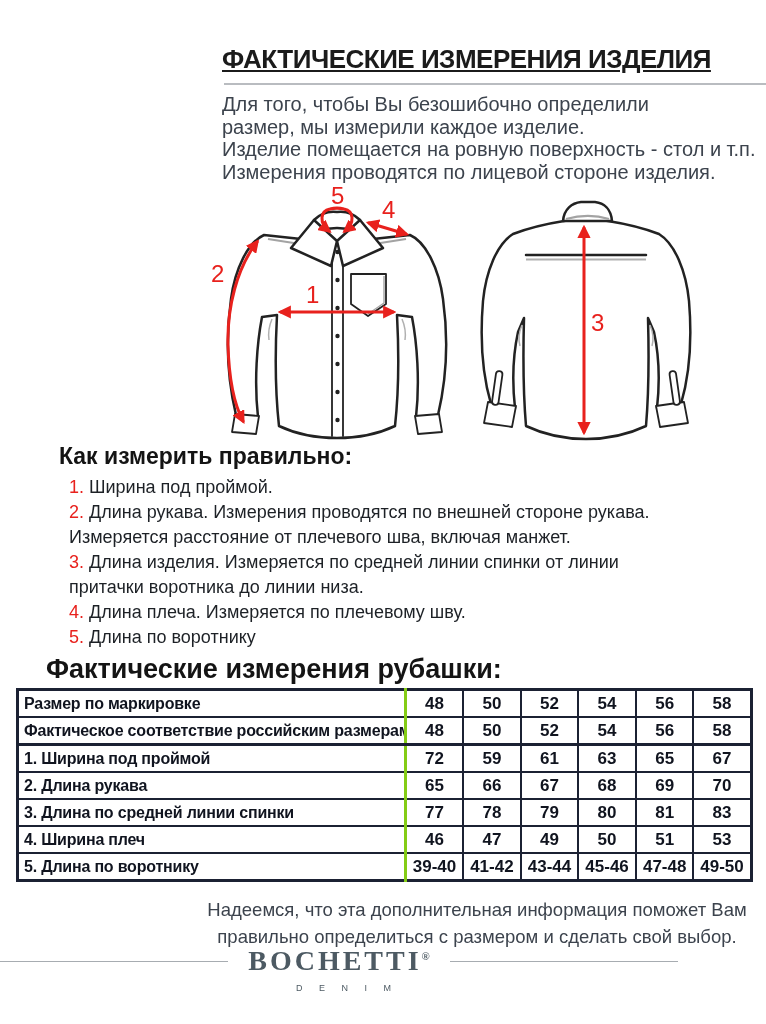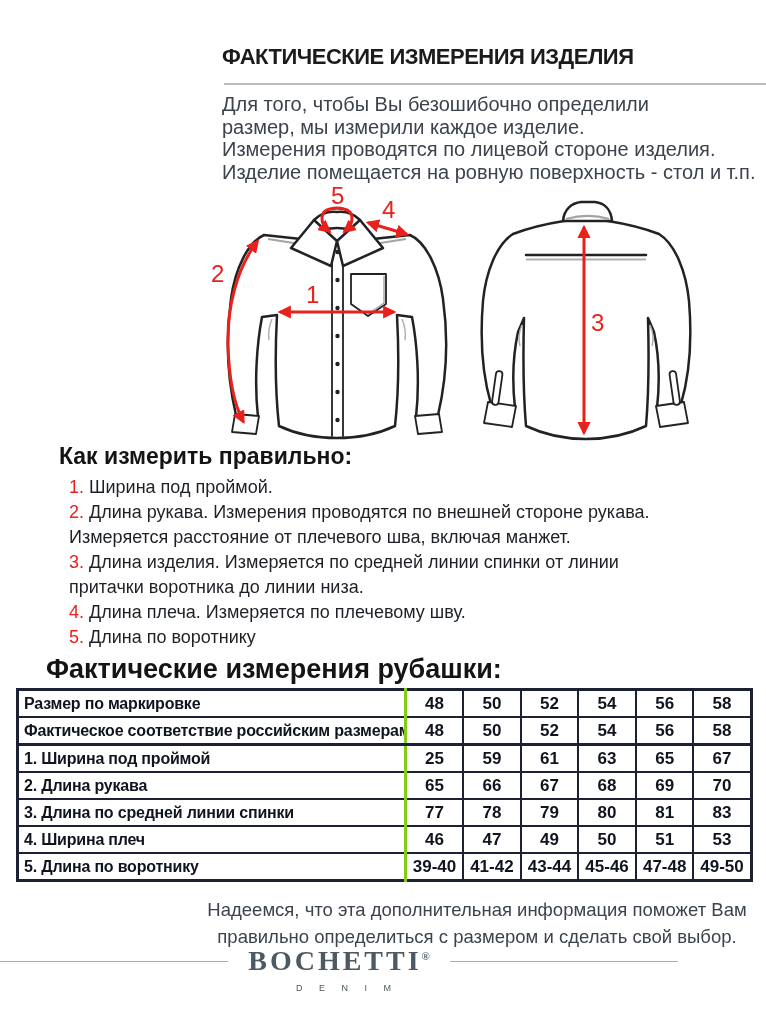--- a/index.html
+++ b/index.html
@@ -1,20 +1,20 @@
 <!DOCTYPE html>
 <html><head>
 <meta charset="utf-8">
 <style>
   html,body{margin:0;padding:0;background:#ffffff;}
   .page{position:relative;width:766px;height:1024px;background:#fff;overflow:hidden;
         font-family:"Liberation Sans",sans-serif;color:#1d2126;}
 
-  .title{position:absolute;left:222px;top:44px;font-size:22px;font-weight:700;
-         letter-spacing:-0.5px;color:#1b1b1b;white-space:nowrap;}
+  .title{position:absolute;left:222px;top:44px;font-size:26px;font-weight:700;
+         letter-spacing:-0.5px;color:#1b1b1b;white-space:nowrap;text-decoration:underline;}
   .title-rule{position:absolute;left:224px;right:0;top:83px;height:2px;background:#b9bcc0;}
 
   .intro{position:absolute;left:222px;top:93px;font-size:20px;line-height:22.5px;
          color:#3c434d;white-space:nowrap;}
 
   .svg-front{position:absolute;left:180px;top:185px;}
   .svg-back{position:absolute;left:460px;top:185px;}
 
   .howto-heading{position:absolute;left:59px;top:443px;font-size:23px;font-weight:700;color:#141414;white-space:nowrap;}
   .howto{position:absolute;left:69px;top:475px;font-size:18px;line-height:25px;color:#1d2126;}
@@ -59,22 +59,22 @@
 <body>
 
 <div class="page">
 
   <div class="title">ФАКТИЧЕСКИЕ ИЗМЕРЕНИЯ ИЗДЕЛИЯ</div>
   <div class="title-rule"></div>
 
   <div class="intro">
     <div>Для того, чтобы Вы безошибочно определили</div>
     <div>размер, мы измерили каждое изделие.</div>
+    <div>Изделие помещается на ровную поверхность - стол и т.п.</div>
     <div>Измерения проводятся по лицевой стороне изделия.</div>
-    <div>Изделие помещается на ровную поверхность - стол и т.п.</div>
   </div>
 
   <svg class="svg-front" width="300" height="260" viewBox="0 0 300 260">
     <defs>
       <marker id="ahF" viewBox="0 0 10 10" refX="7.5" refY="5" markerWidth="4.4" markerHeight="4.4" orient="auto-start-reverse">
         <path d="M0,0 L10,5 L0,10 Z" fill="#e8211d"></path>
       </marker>
     </defs>
 
     <path class="shirt-fill" d="M121,54 L84,50 C68,57 55,84 51,114 C46,150 47,192 56,230 L78,232 C74,196 77,158 82,132 L97,130 C95,168 95,205 99,241 C118,250 136,253 157,253 C178,253 196,250 215,241 C219,205 219,168 217,130 L232,132 C237,158 240,196 236,232 L258,230 C267,192 268,150 263,114 C259,84 246,57 230,50 L193,54 C181,46 169,43 157,43 C145,43 133,46 121,54 Z"></path>
@@ -180,21 +180,21 @@
         <td class="lbl">Фактическое соответствие российским размерам</td>
         <td class="val">48</td>
         <td class="val">50</td>
         <td class="val">52</td>
         <td class="val">54</td>
         <td class="val">56</td>
         <td class="val">58</td>
       </tr>
       <tr>
         <td class="lbl">1. Ширина под проймой</td>
-        <td class="val">25</td>
+        <td class="val">72</td>
         <td class="val">59</td>
         <td class="val">61</td>
         <td class="val">63</td>
         <td class="val">65</td>
         <td class="val">67</td>
       </tr>
       <tr>
         <td class="lbl">2. Длина рукава</td>
         <td class="val">65</td>
         <td class="val">66</td>

